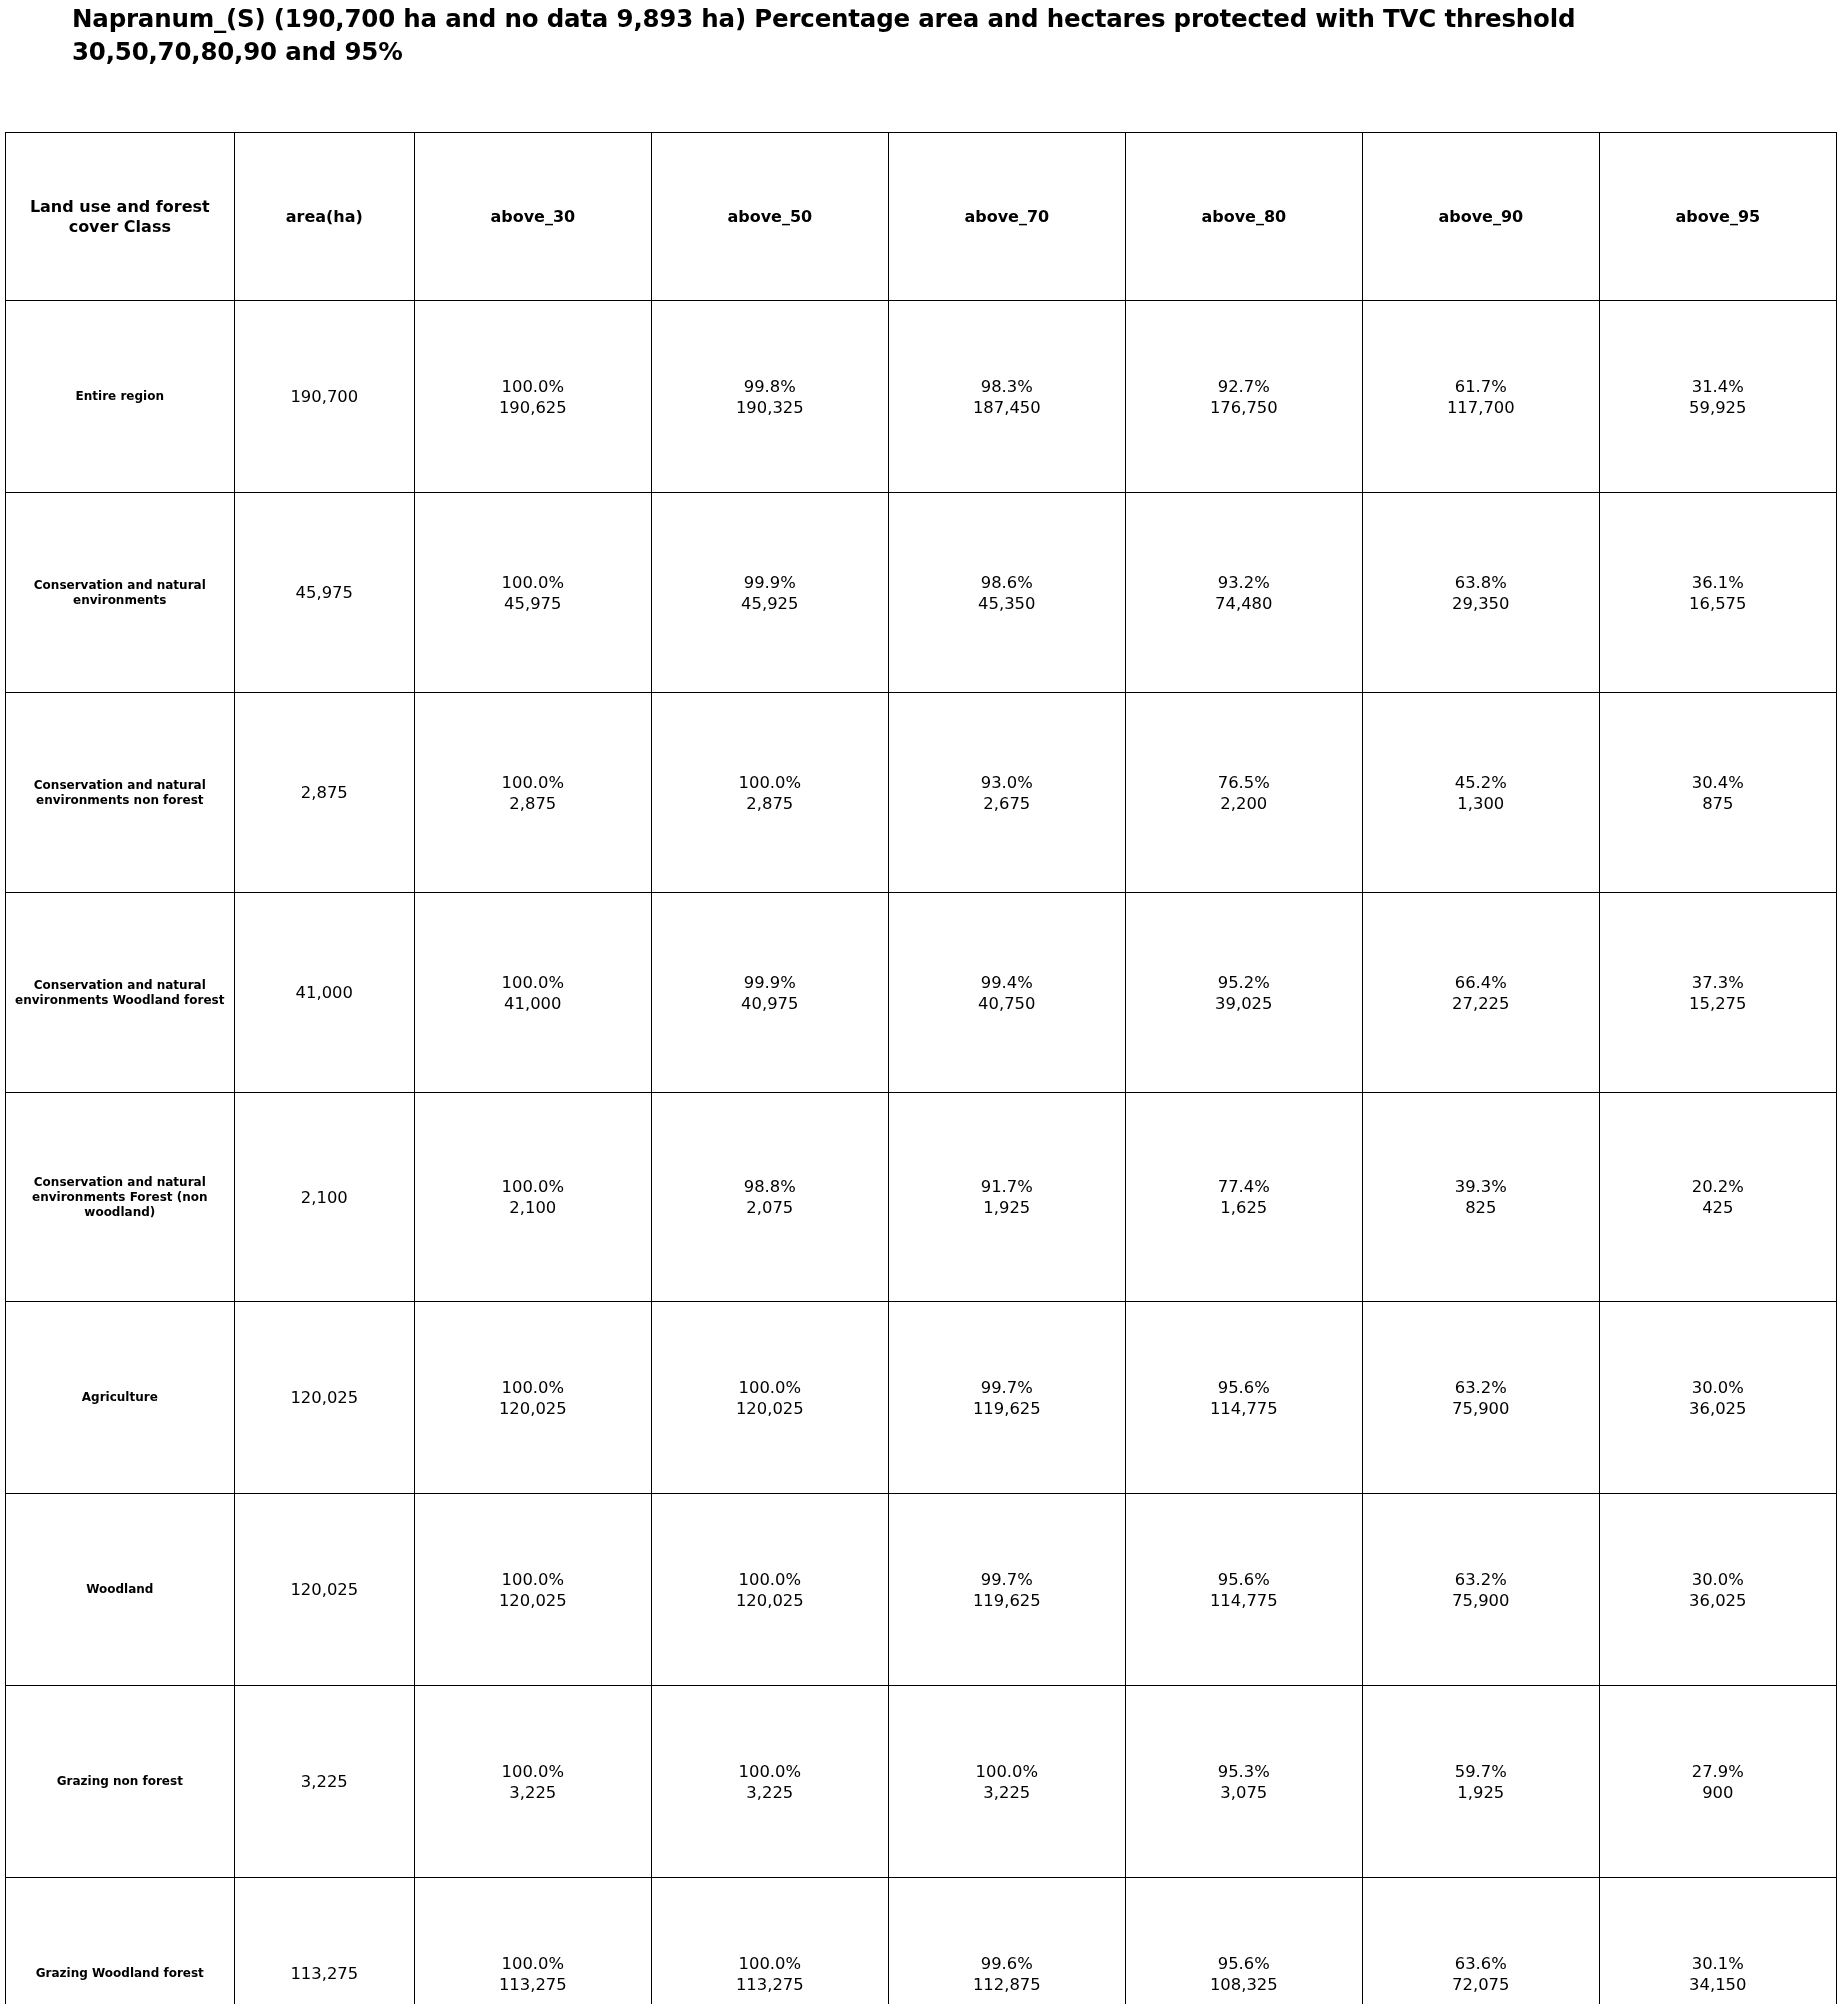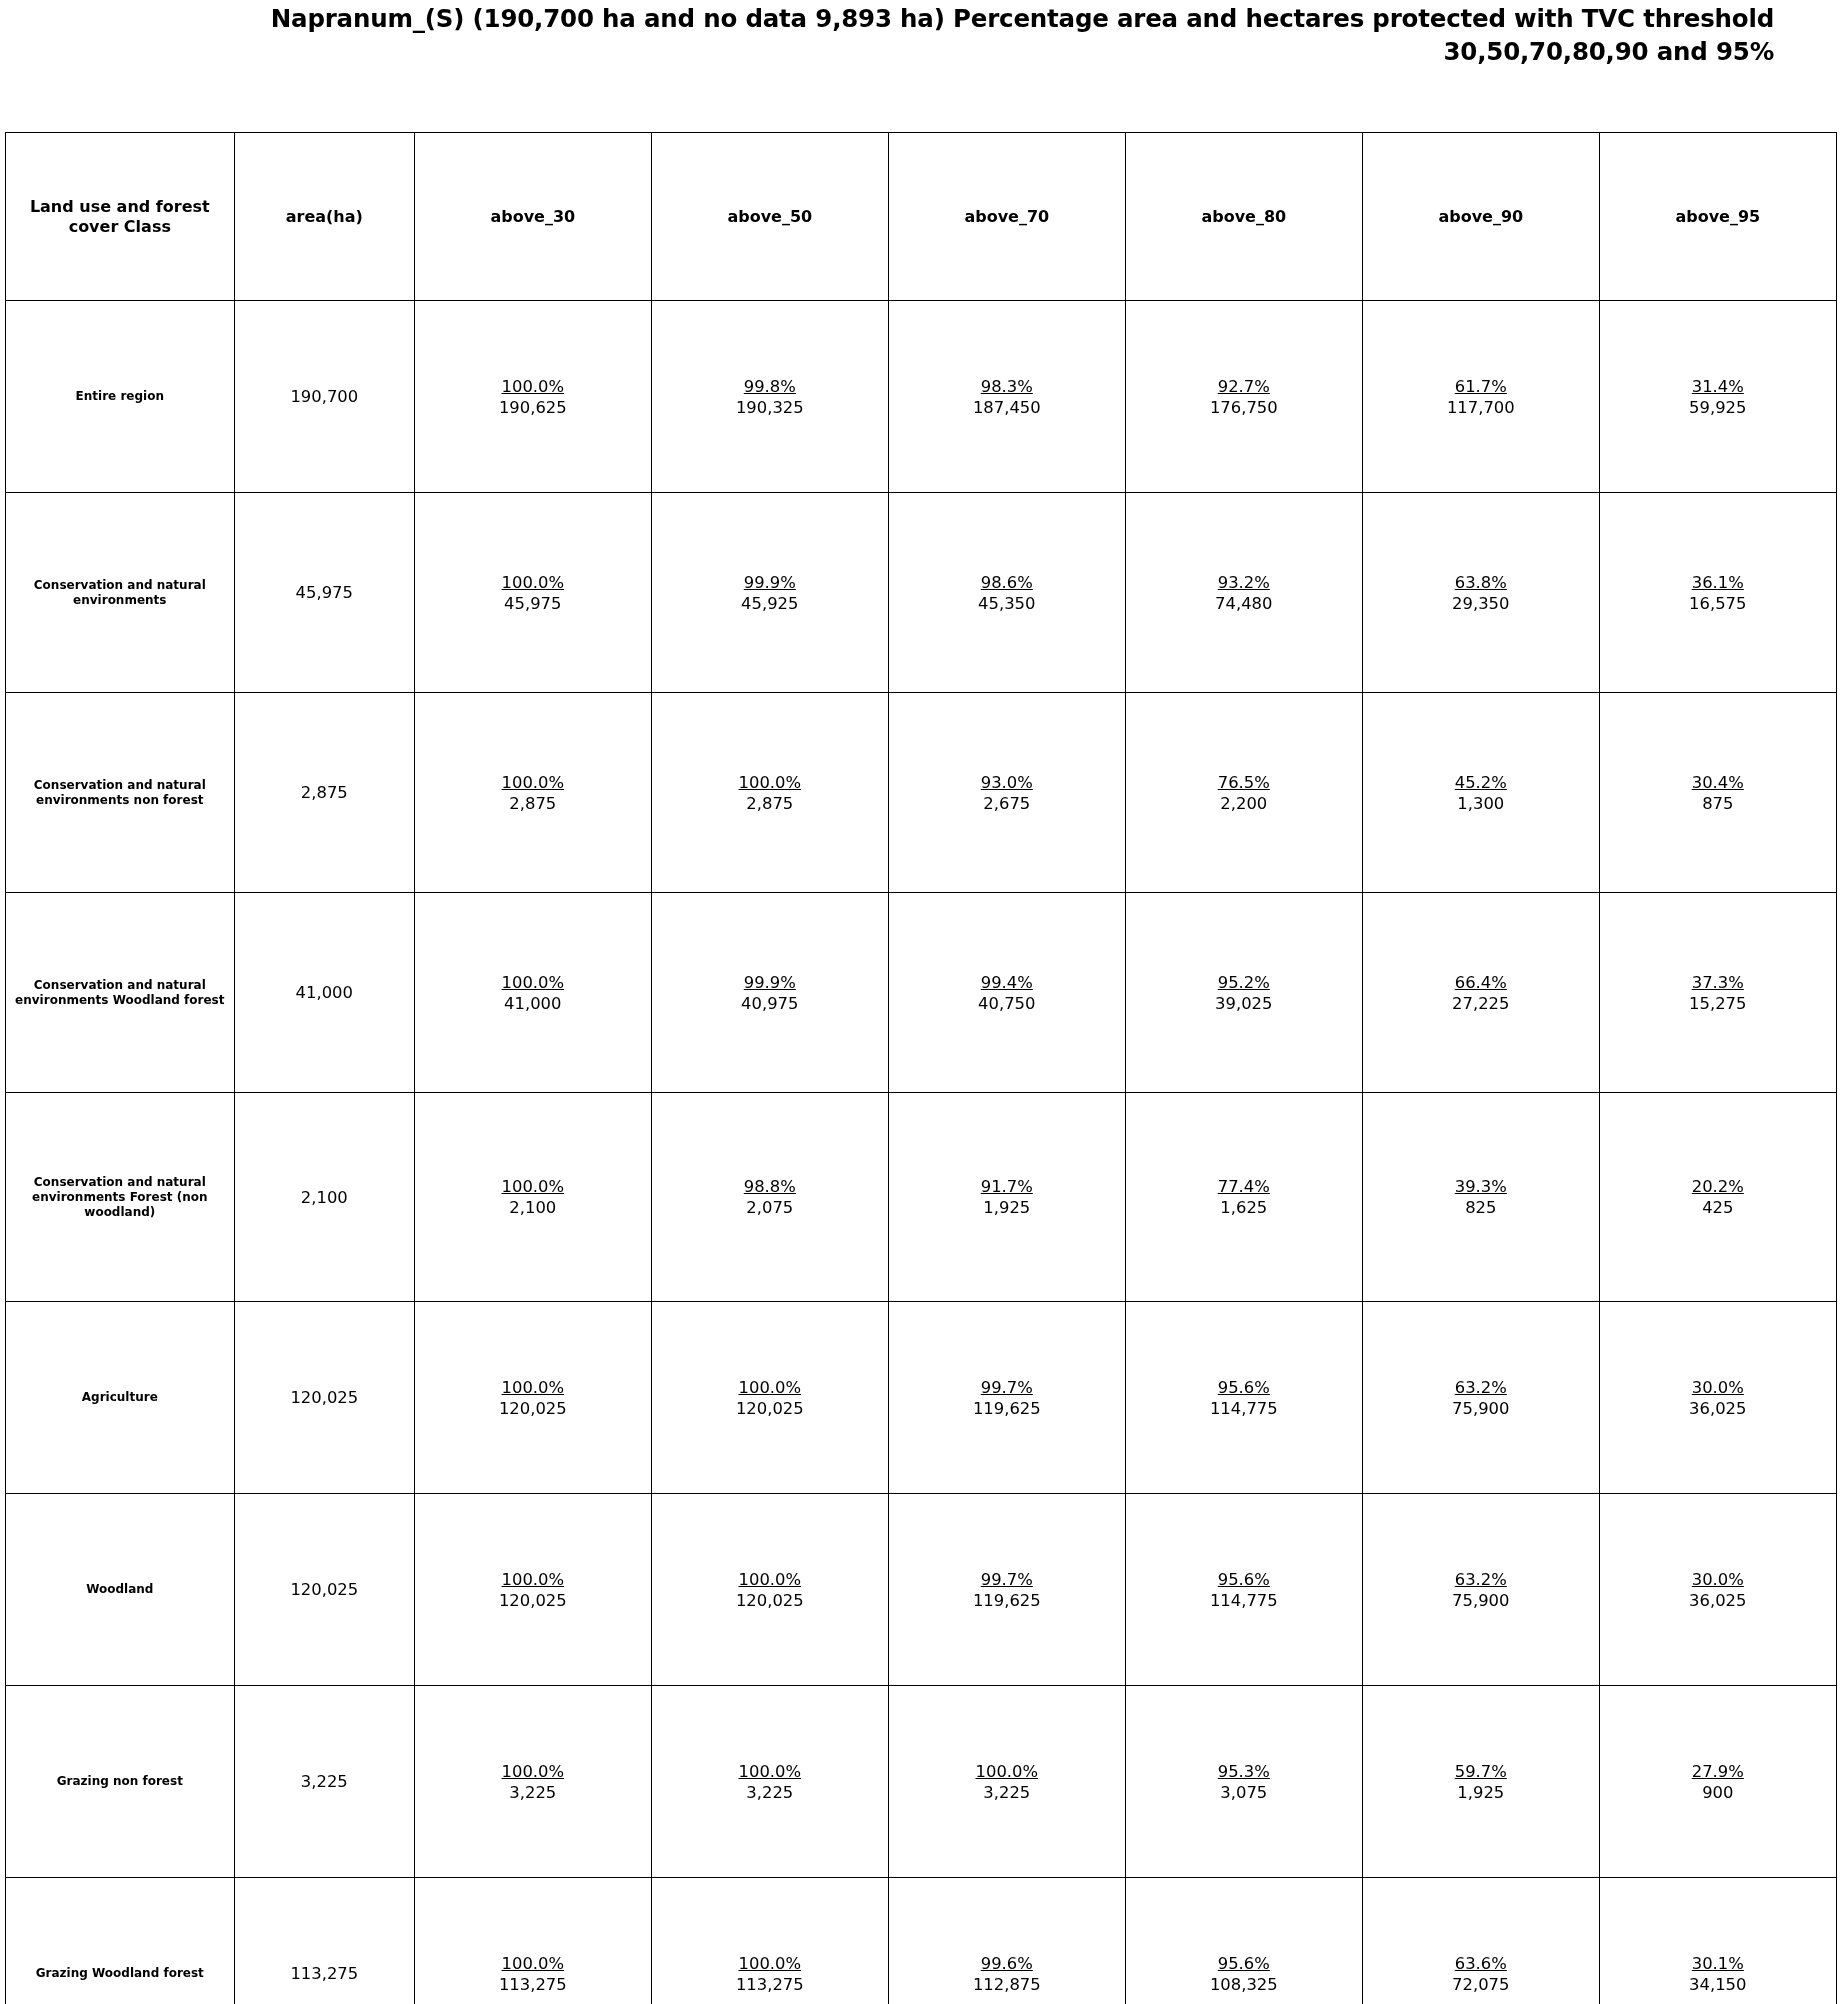--- a/index.html
+++ b/index.html
@@ -15,21 +15,21 @@
     -webkit-font-smoothing: antialiased;
   }
   .page {
     width: 1846px;
     height: 2533px;
     box-sizing: border-box;
     padding: 0;
     position: relative;
   }
   .title {
-    text-align: right;
+    text-align: left;
     font-weight: bold;
     font-size: 24.5px;
     line-height: 1.33;
     color: #000;
     padding-top: 3.2px;
     padding-left: 72px;
     padding-right: 72px;
     letter-spacing: -0.2px;
   }
   .table-wrap {
@@ -69,21 +69,21 @@
   td.rowlabel {
     font-weight: bold;
     font-size: 12px;
     line-height: 1.26;
     text-align: center;
     padding: 2.4px 5.6px;
   }
   td.num {
     font-size: 16.4px;
   }
-  .pct { display: block; text-decoration: underline; }
+  .pct { display: block; }
   .ha  { display: block; }
 
   
   tr.r0 { height: 192px; }
   tr.r1 { height: 200px; padding-left: 48px; }
   tr.r2 { height: 200px; }
   tr.r3 { height: 200px; }
   tr.r4 { height: 209px; }
   tr.r5 { height: 192px; }
   tr.r6 { height: 192px; }

